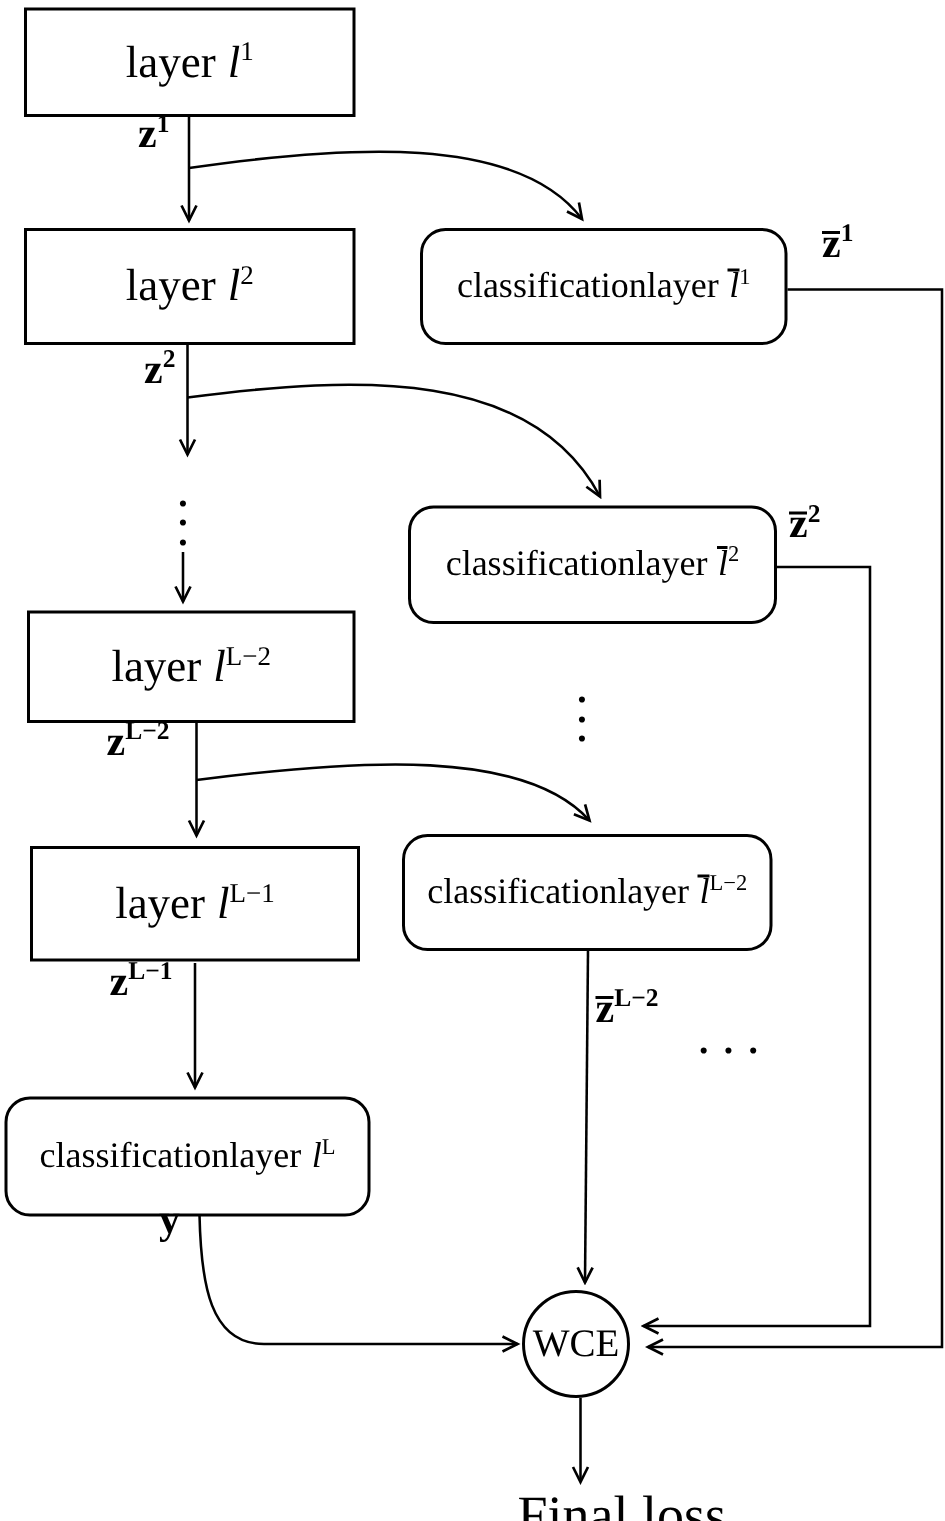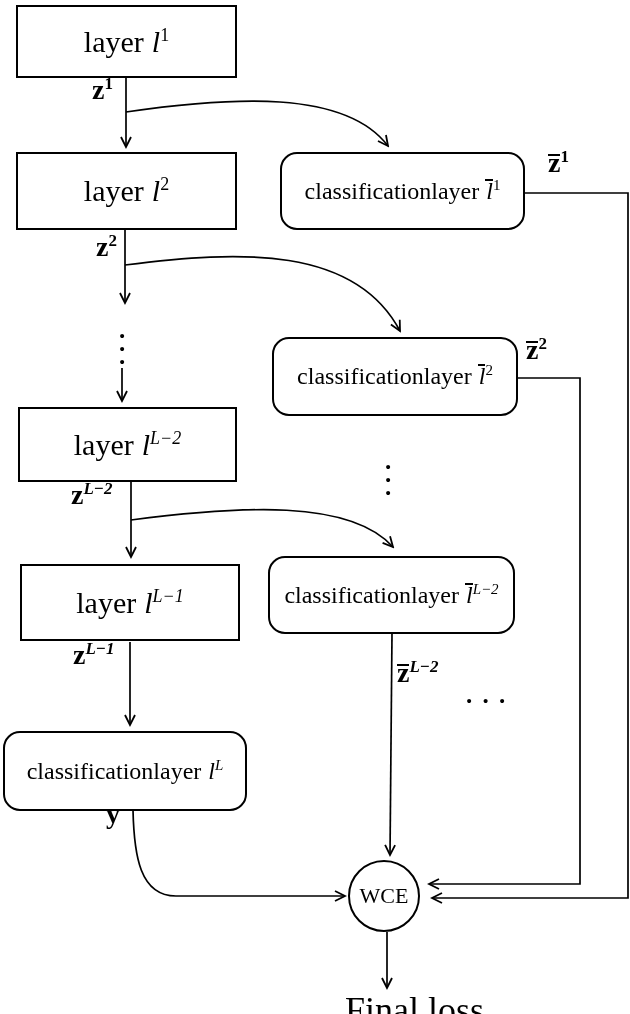--- a/index.html
+++ b/index.html
@@ -19,35 +19,35 @@
   .cbox{
     position:absolute;z-index:2;background:#fff;border:2px solid #000;border-radius:17px;
     display:flex;align-items:center;justify-content:center;
     font-size:24px;line-height:27px;text-align:center;
   }
   .lv{font-style:italic;margin-left:8px;position:relative;display:inline-block;}
   .cbox .lv{margin-left:7px;}
   .wide-gap{margin-left:12px;}
   .bsup{font-size:18px;line-height:0;}
   .csup{font-size:15px;line-height:0;}
-  .it{font-style:italic;}
+  .it{}
   .lv.bar::after{
     content:"";position:absolute;left:-1px;right:0;top:1px;border-top:2px solid #000;
   }
   .sig{
     position:absolute;z-index:3;font-weight:bold;font-size:28px;line-height:34px;white-space:nowrap;
   }
   .sig sup{font-size:17px;line-height:0;font-weight:bold;}
   .zb{position:relative;display:inline-block;}
   .zb.bar::after{
     content:"";position:absolute;left:0;right:0;top:0.28em;border-top:2.2px solid #000;
   }
   .wce{
     position:absolute;z-index:2;background:#fff;border:2.5px solid #000;border-radius:50%;
-    display:flex;align-items:center;justify-content:center;font-size:22px;
+    display:flex;align-items:center;justify-content:center;font-size:26px;
   }
   .final{
     position:absolute;z-index:2;font-size:36px;line-height:40px;white-space:nowrap;
   }
   .vdots{
     position:absolute;z-index:2;font-size:25px;font-weight:bold;line-height:13px;
     white-space:pre;text-align:center;width:24px;
   }
   .hdots{
     position:absolute;z-index:2;font-size:25px;font-weight:bold;letter-spacing:2px;white-space:nowrap;

